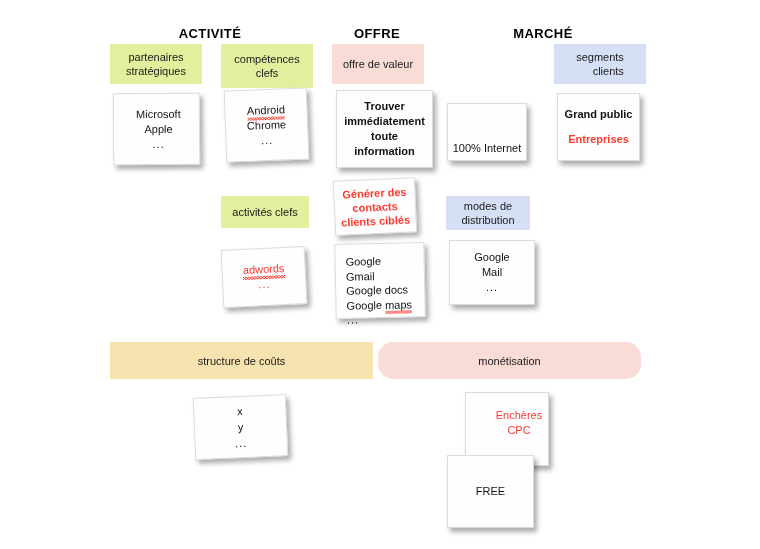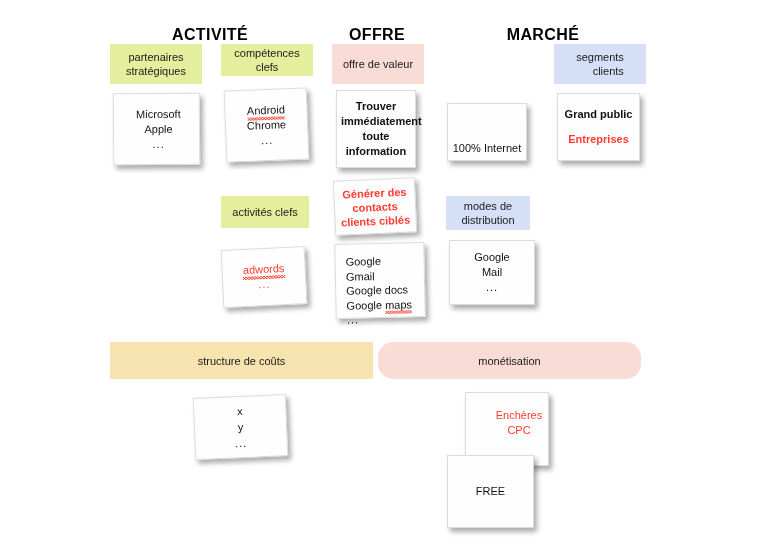--- a/index.html
+++ b/index.html
@@ -18,21 +18,21 @@
   #canvas {
     position: absolute;
     left: 0; top: 0;
     width: 760px;
     height: 549px;
   }
 
   
   .section-head {
     position: absolute;
-    font-size: 16px;
+    font-size: 13px;
     font-weight: bold;
     letter-spacing: 0.4px;
     text-align: center;
     color: #000;
     white-space: nowrap;
   }
 
   
   .block {
     position: absolute;
@@ -112,21 +112,21 @@
 
   <div class="section-head" style="left:483px; top:26px; width:120px;">MARCHÉ</div>
 
   <div class="block block-green" style="left:110px; top:44px; width:92px; height:40px;">
     <div>
       <div>partenaires</div>
       <div>stratégiques</div>
     </div>
   </div>
 
-  <div class="block block-green" style="left:221px; top:44px; width:92px; height:32px;">
+  <div class="block block-green" style="left:221px; top:44px; width:92px; height:44px;">
     <div>
       <div>compétences</div>
       <div>clefs</div>
     </div>
   </div>
 
   <div class="block block-pink" style="left:332px; top:44px; width:92px; height:40px;">
     <div>offre de valeur</div>
   </div>
 
@@ -147,21 +147,21 @@
   </div>
 
   <div class="card" style="left:225px; top:89px; width:83px; height:72px; transform:rotate(-2.2deg);">
     <div class="inner">
       <div><span class="squiggle">Android</span></div>
       <div>Chrome</div>
       <div class="ellipsis">...</div>
     </div>
   </div>
 
-  <div class="card" style="left:336px; top:90px; width:80px; height:78px;">
+  <div class="card" style="left:336px; top:90px; width:97px; height:78px;">
     <div class="inner bold">
       <div>Trouver</div>
       <div>immédiatement</div>
       <div>toute</div>
       <div>information</div>
     </div>
   </div>
 
   <div class="card" style="left:447px; top:103px; width:80px; height:58px;align-items:flex-end;">
     <div class="inner">

